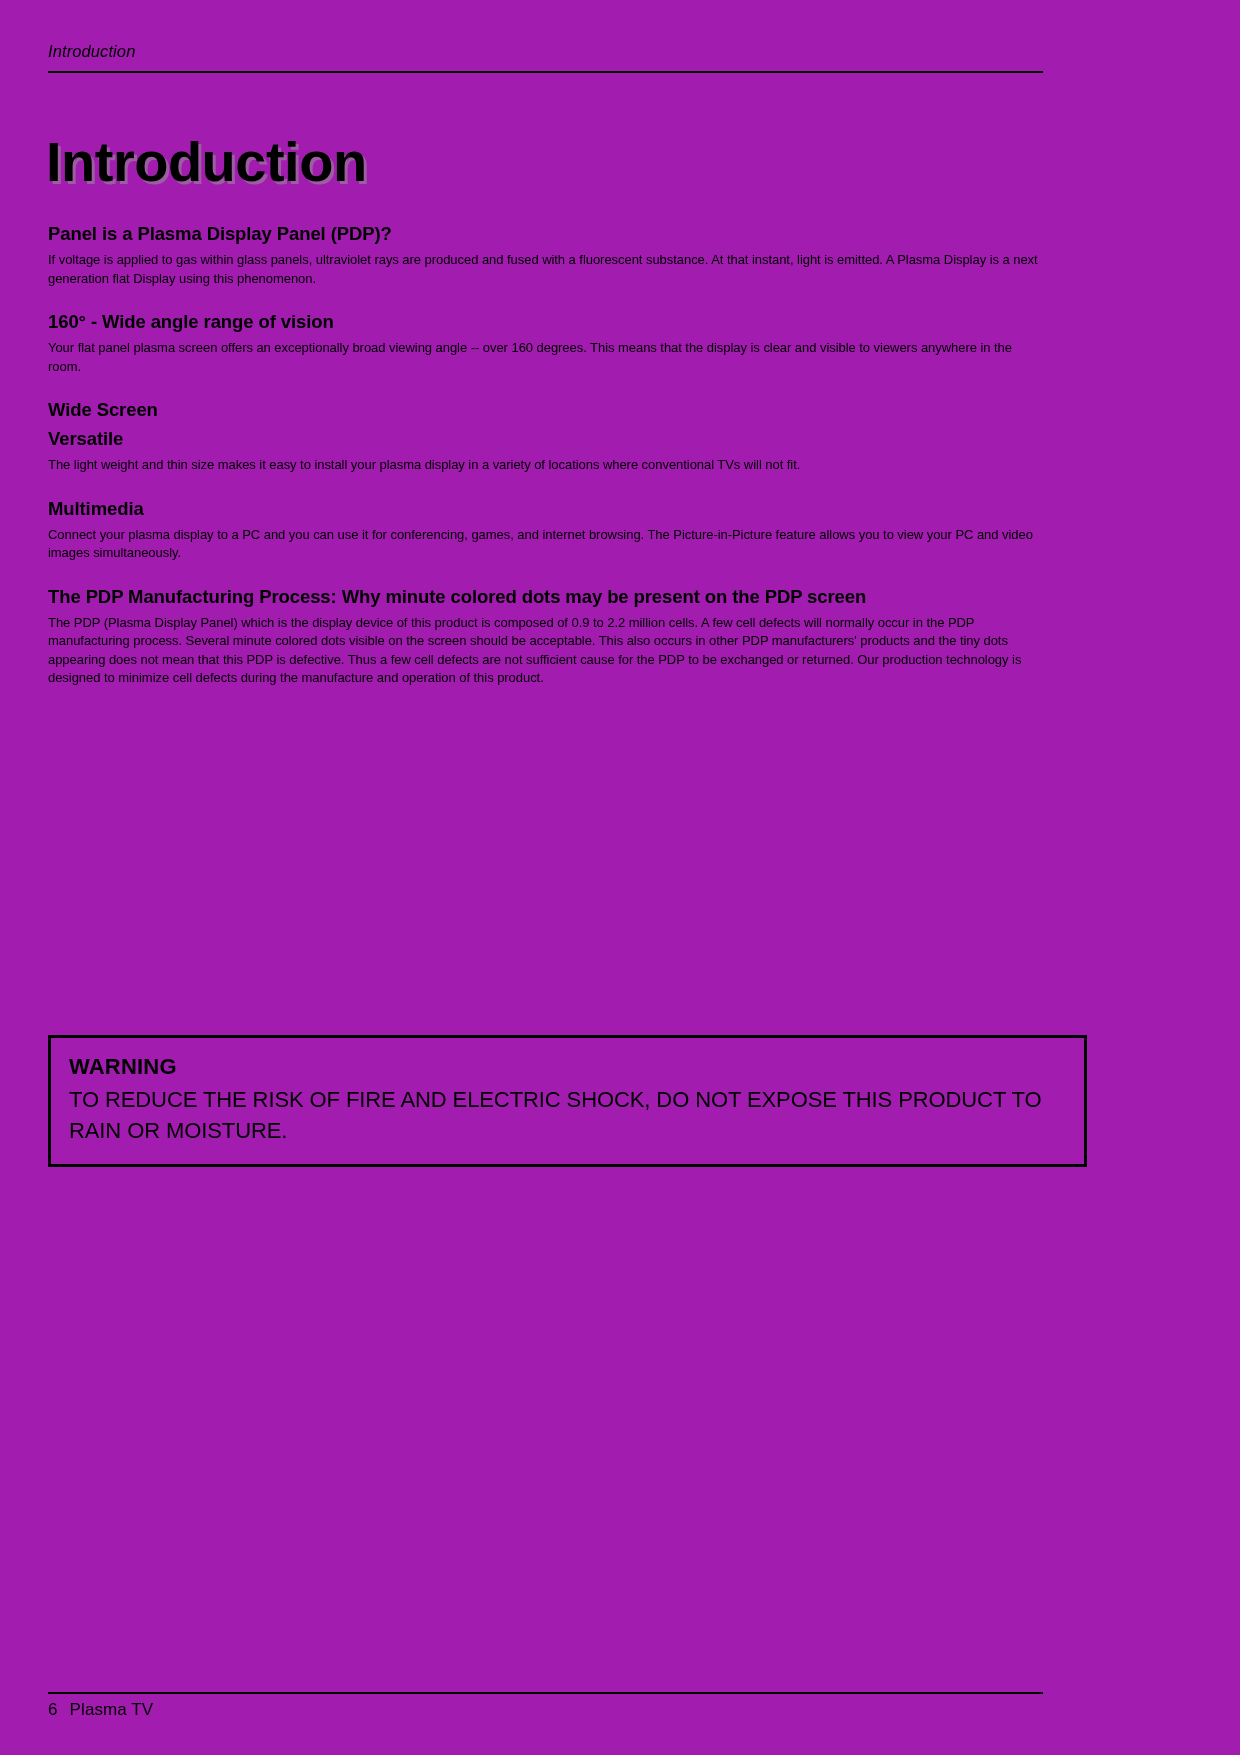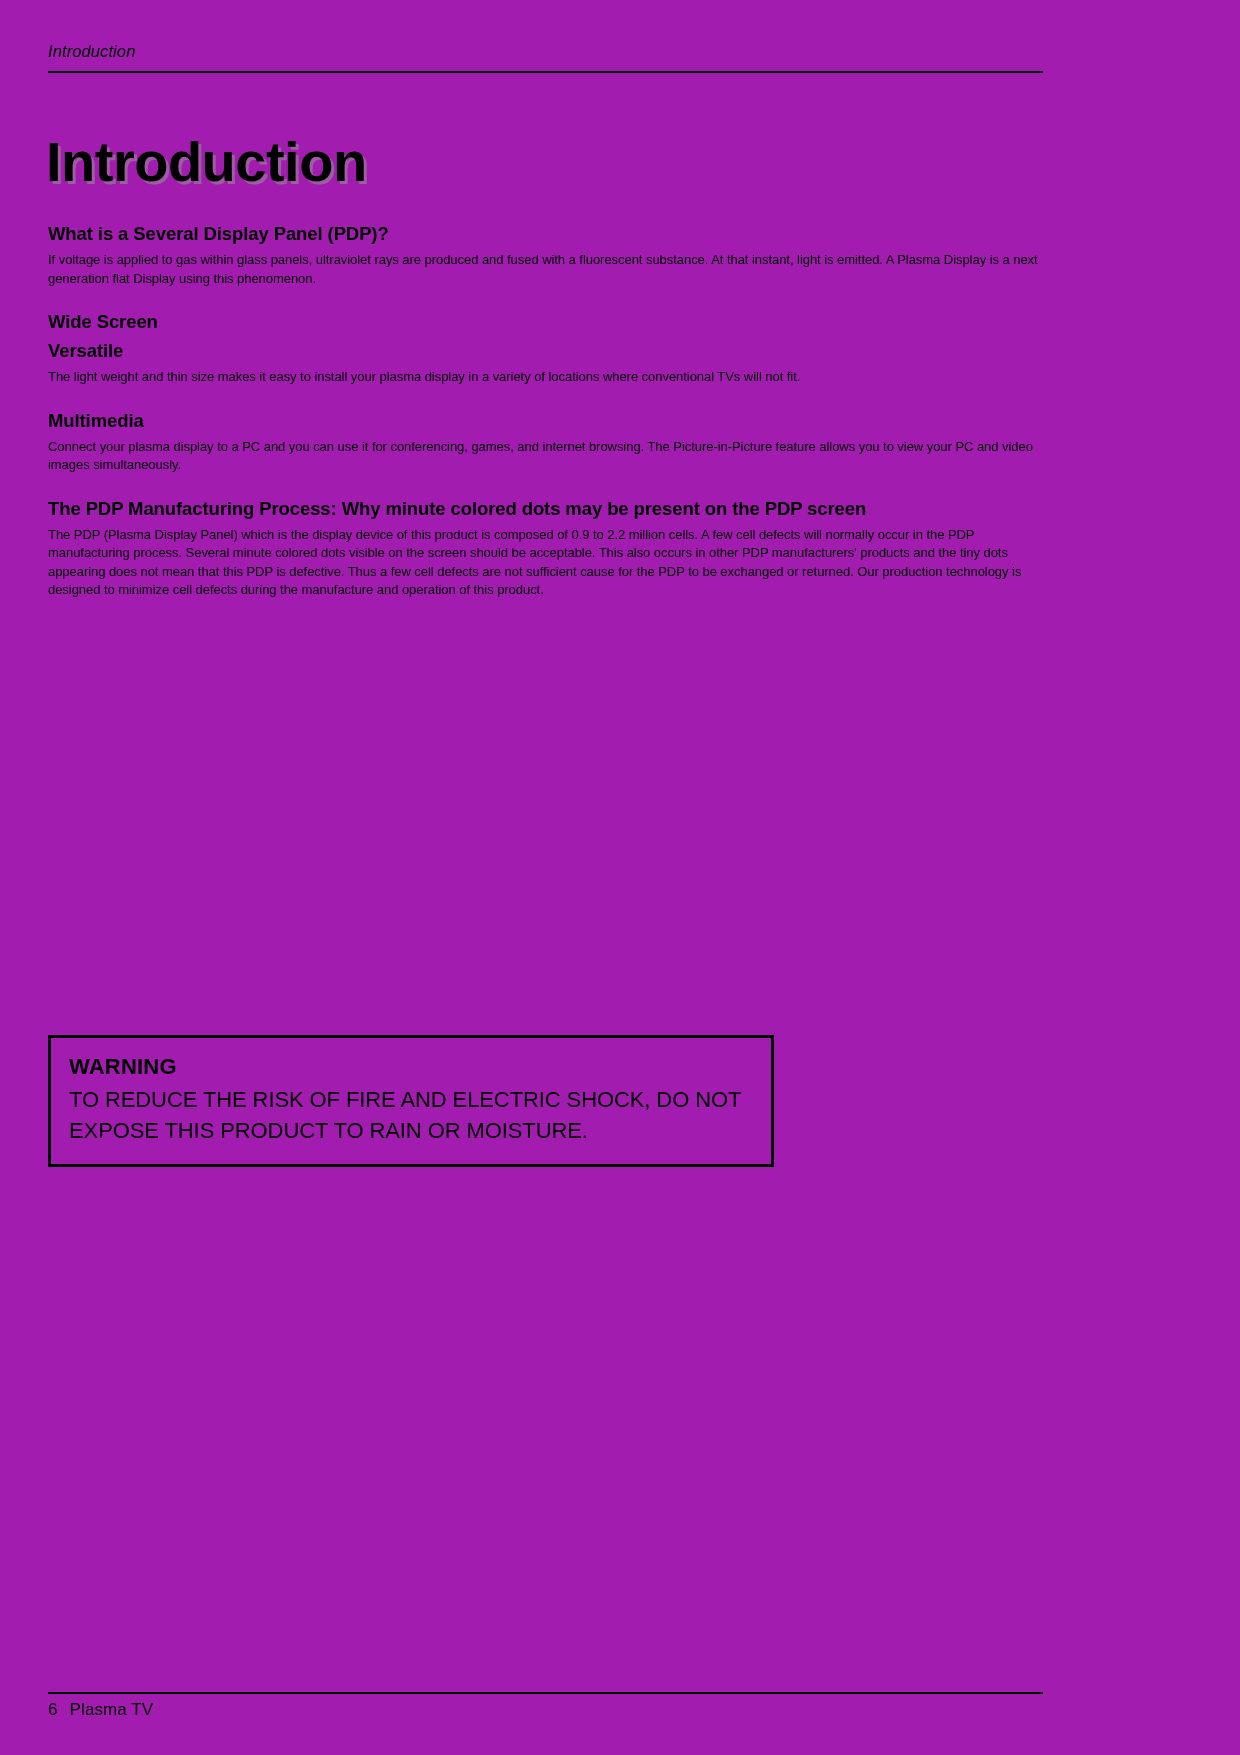--- a/index.html
+++ b/index.html
@@ -72,21 +72,21 @@
   }
   .sec-body.last { margin-bottom: 12px; }
   .section + .section { margin-top: 0; }
   .section { margin-bottom: 0; }
 
   
   .warning-box {
     position: absolute;
     left: 48px;
     top: 1035px;
-    width: 726px;
+    width: 1039px;
     box-sizing: border-box;
     border: 3px solid #000000;
     padding: 16px 18px 18px 18px;
   }
   .warning-title {
     font-size: 22px;
     font-weight: bold;
     margin: 0 0 4px 0;
     letter-spacing: 0.2px;
   }
@@ -121,24 +121,28 @@
 <div class="page">
 
   <div class="running-head">Introduction</div>
   <div class="head-rule"></div>
 
   <h1 class="page-title">Introduction</h1>
 
   <div class="content">
 
     <div class="section">
-      <h2 class="sec-heading">What is a Several Display Panel (PDP)?</h2>
+      <h2 class="sec-heading">Panel is a Plasma Display Panel (PDP)?</h2>
       <p class="sec-body">If voltage is applied to gas within glass panels, ultraviolet rays are produced and fused with a fluorescent substance. At that instant, light is emitted. A Plasma Display is a next generation flat Display using this phenomenon.</p>
     </div>
 
+    <div class="section">
+      <h2 class="sec-heading">160° - Wide angle range of vision</h2>
+      <p class="sec-body">Your flat panel plasma screen offers an exceptionally broad viewing angle -- over 160 degrees. This means that the display is clear and visible to viewers anywhere in the room.</p>
+    </div>
 
     <div class="section">
       <h2 class="sec-heading">Wide Screen</h2>
     </div>
 
     <div class="section">
       <h2 class="sec-heading">Versatile</h2>
       <p class="sec-body">The light weight and thin size makes it easy to install your plasma display in a variety of locations where conventional TVs will not fit.</p>
     </div>
 

